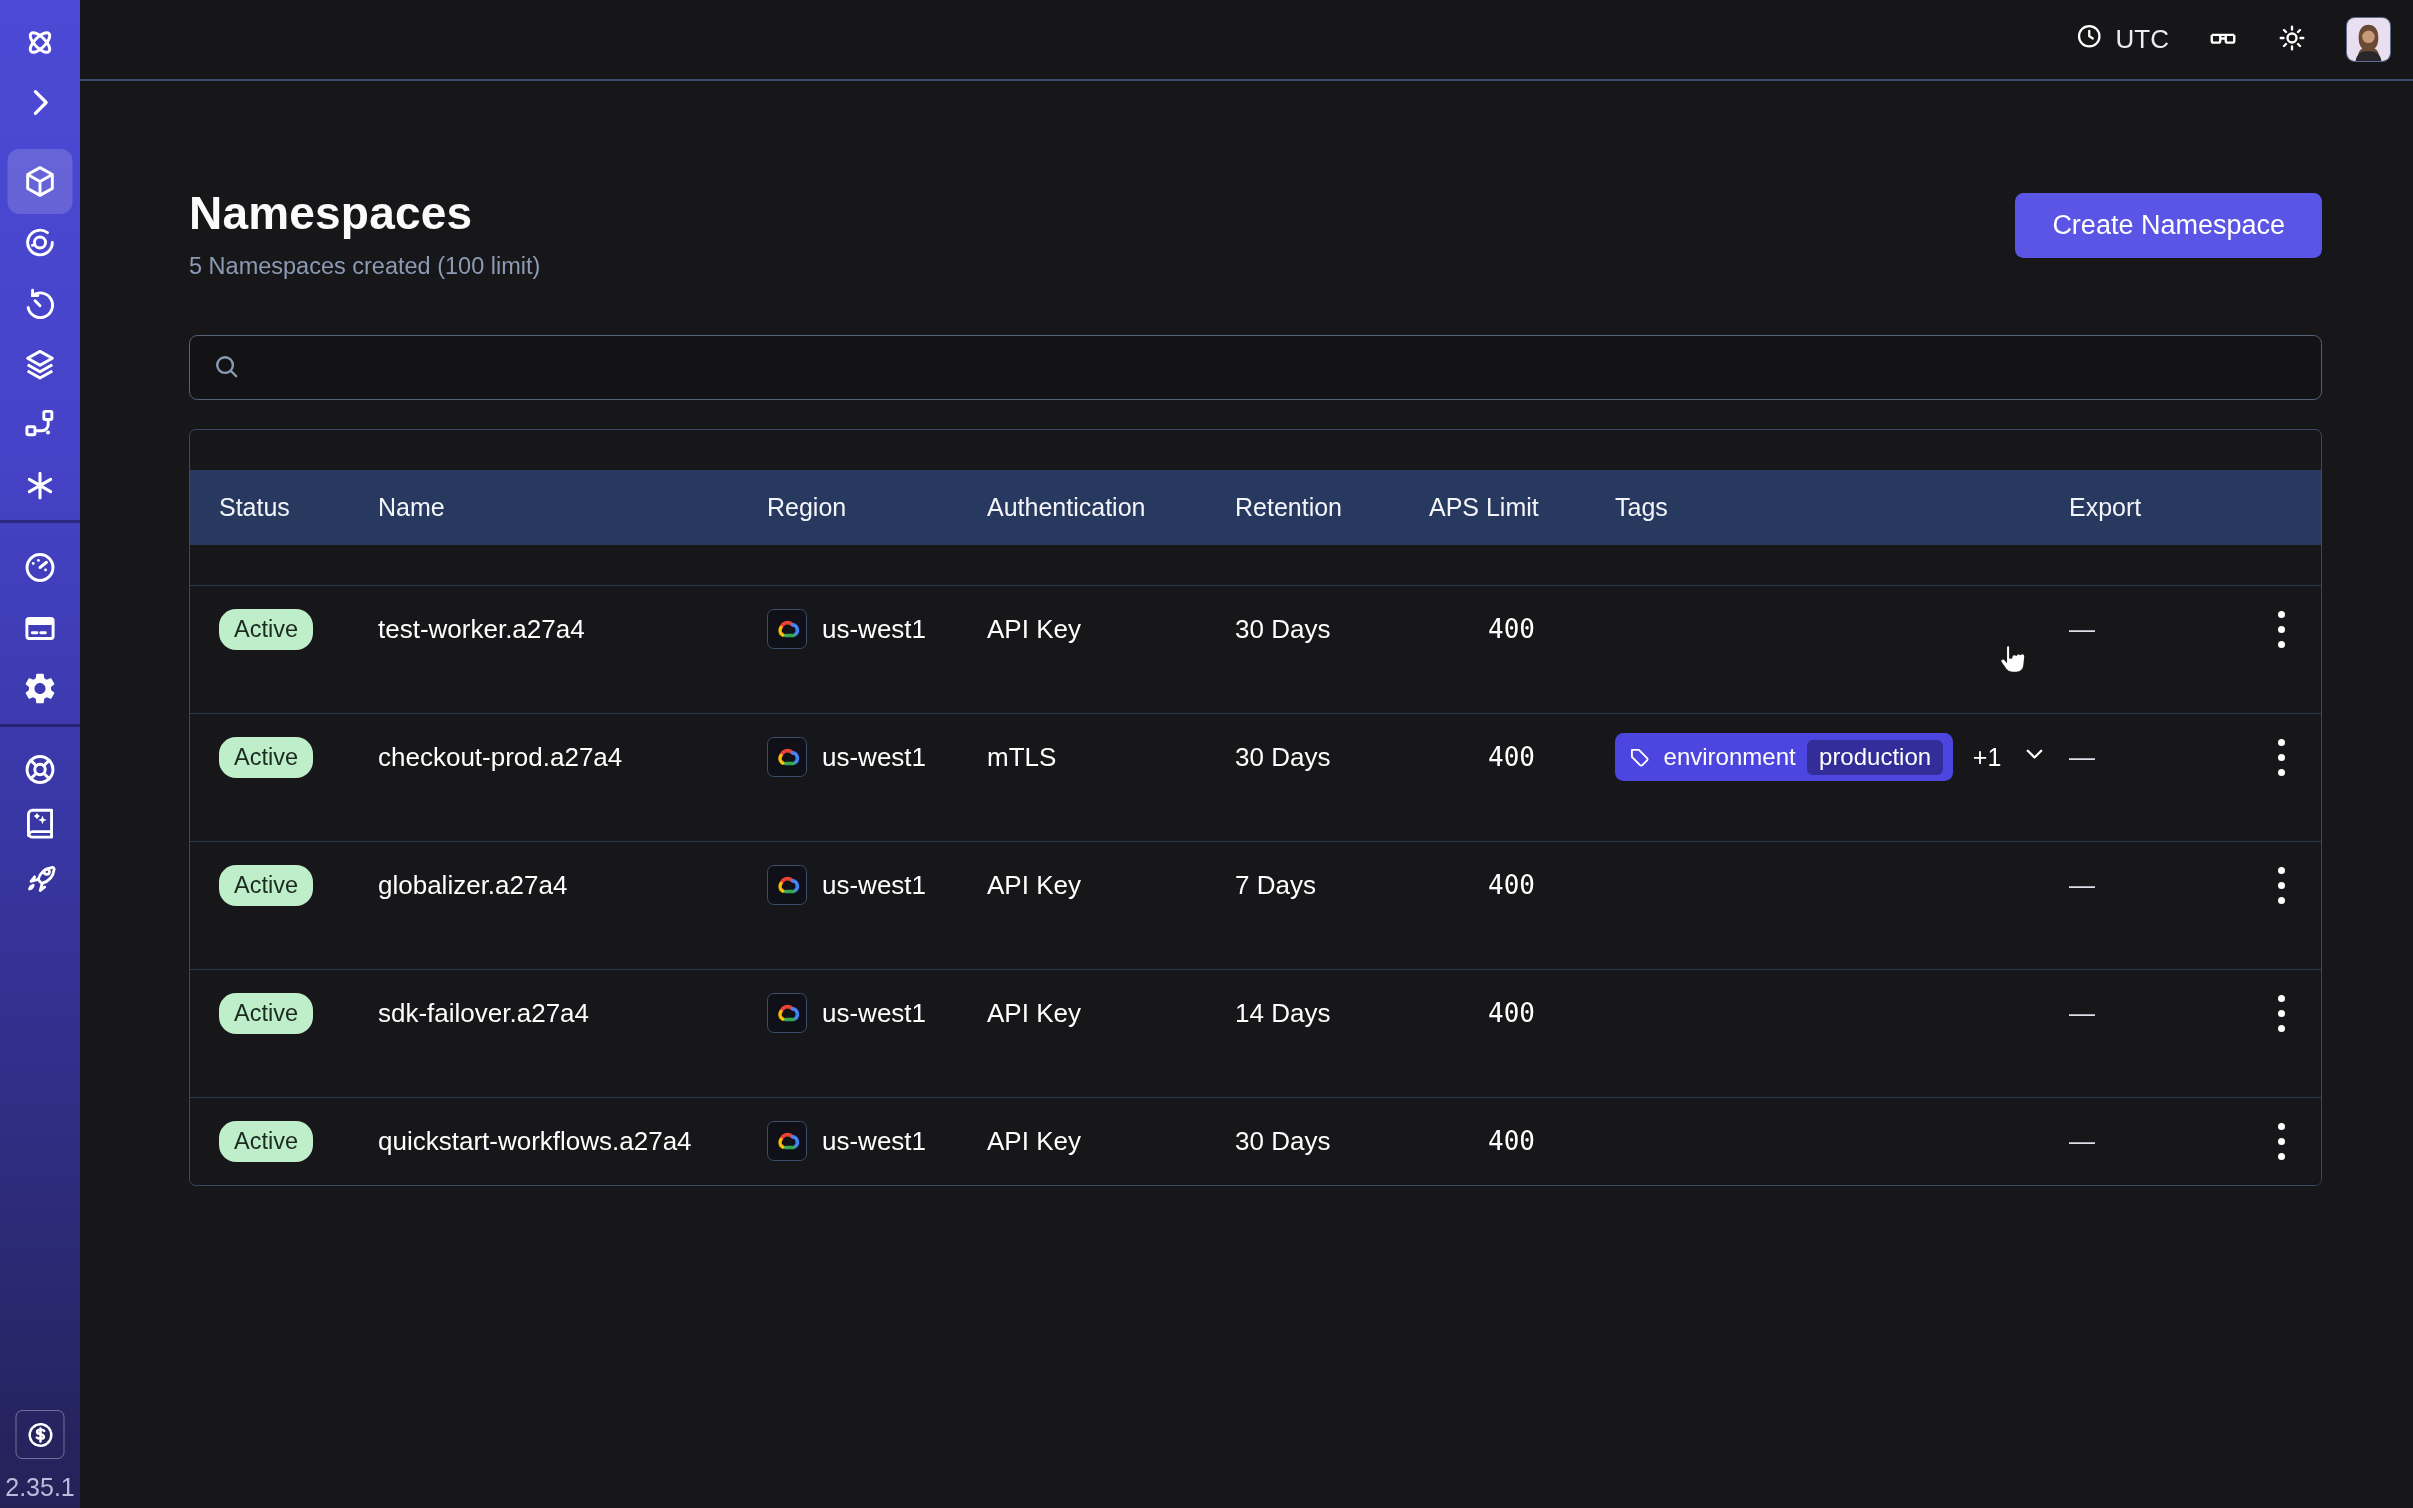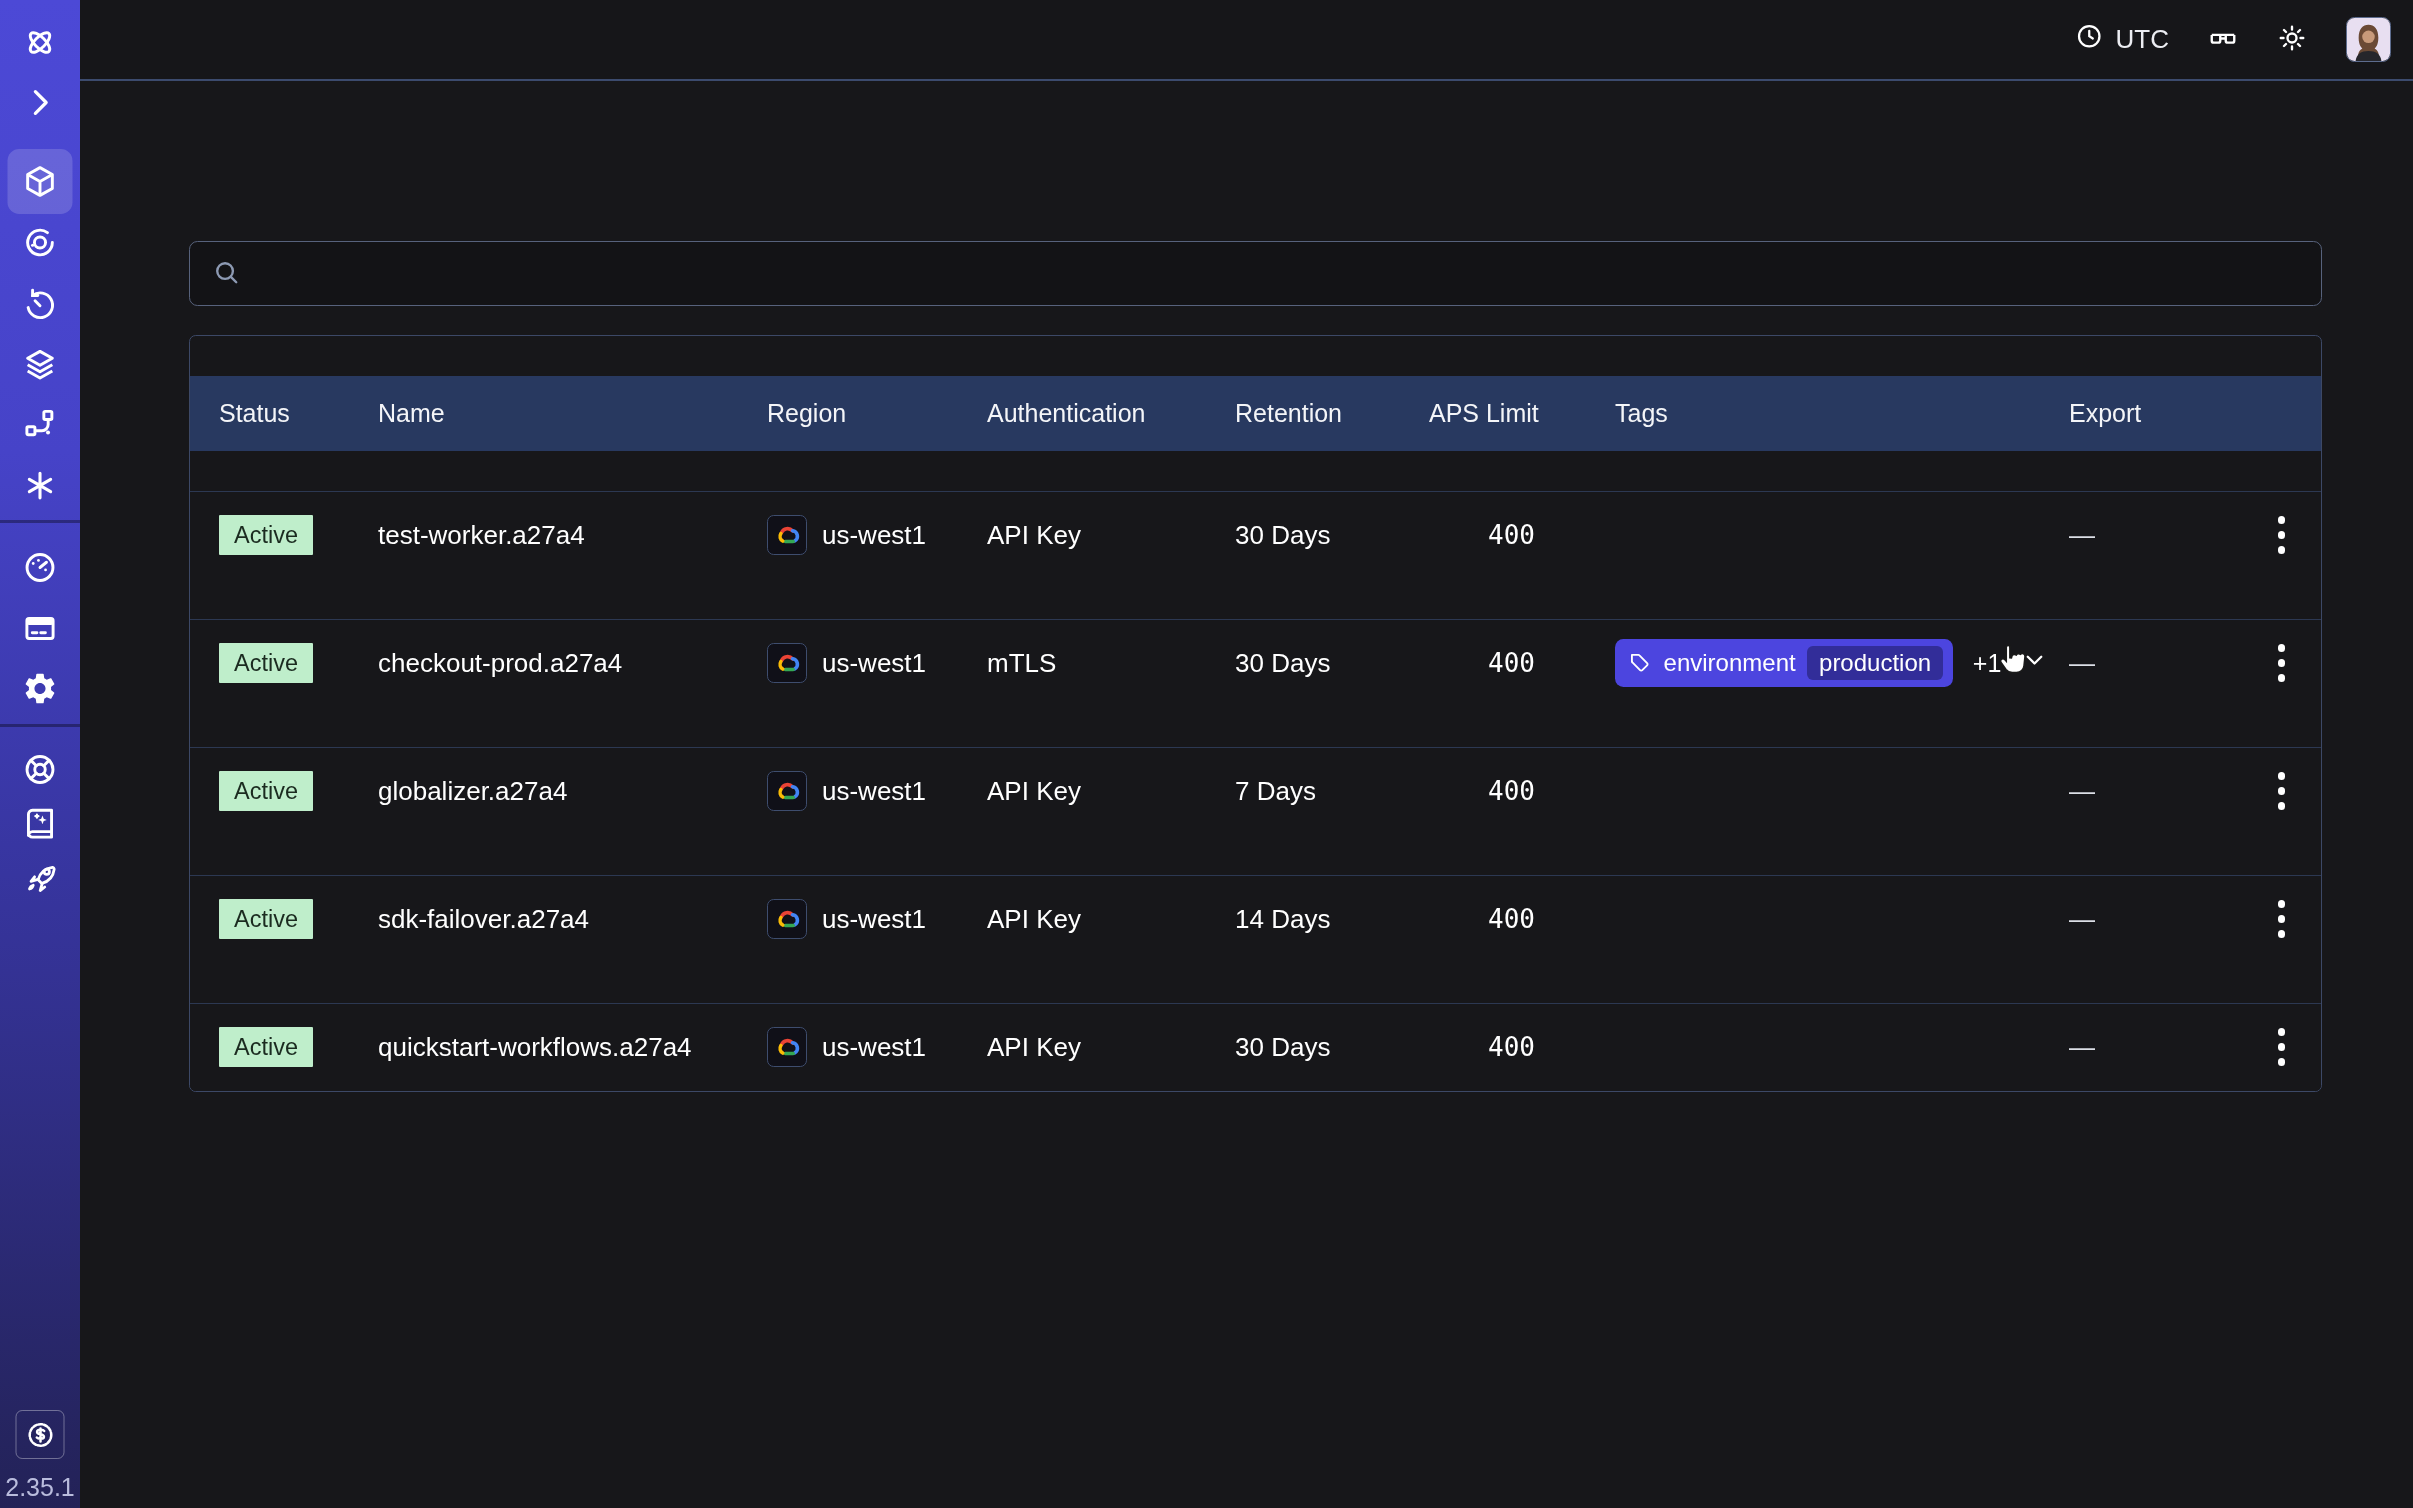--- a/index.html
+++ b/index.html
@@ -70,21 +70,21 @@
   .table{ margin-top:28.5px; border:1.7px solid #3c4866; border-radius:6.7px; overflow:hidden; }
   .grid-cols{
     display:grid;
     grid-template-columns:159px 389px 220px 248px 194px 186px 454px 134px 1fr;
     align-items:center; padding:0 29px;margin-top:40px;
   }
   .thead{ height:75px; background:#283960; font-size:25px; font-weight:500; color:#f4f5f8; }
   .trow{ height:88px; border-top:1.7px solid #2c3852; font-size:26px; background:#17171a; }
   .badge{
     display:inline-block; background:#bfeecb; color:#1b2b20;
-    font-size:23.5px; padding:6.7px 15px; border-radius:1px;
+    font-size:23.5px; padding:6.7px 15px; border-radius:17px;
   }
   .name-link{
     color:#fff; text-underline-offset:7.5px;
     text-decoration-thickness:1.7px; cursor:pointer;
   }
   .region-cell{ display:flex; align-items:center; gap:15px; }
   .gcp-box{
     width:40px; height:40px; border:1.7px solid #3e4d6e; border-radius:6.7px;
     background:#101018; display:flex; align-items:center; justify-content:center;
   }
@@ -260,20 +260,27 @@
         <rect width="24" height="24" fill="#e8dff1"></rect>
         <path d="M6 23c0-4.5 1.6-5.4 2.6-6 0 0-2.1-1.2-2.1-6C6.5 6.2 8.8 3.8 12 3.8s5.5 2.4 5.5 7.2c0 4.8-2.1 6-2.1 6 1 .6 2.6 1.5 2.6 6z" fill="#6b4a35"></path>
         <circle cx="12" cy="10.5" r="3.5" fill="#c89a7a"></circle>
         <path d="M4.8 24c.5-4 3.2-5.6 7.2-5.6s6.7 1.6 7.2 5.6z" fill="#26262b"></path>
       </svg>
     </div>
   </header>
 
   <main class="main">
 
+    <div class="page-head">
+      <div>
+        <h1 class="title">Namespaces</h1>
+        <div class="subtitle">5 Namespaces created (100 limit)</div>
+      </div>
+      <button class="btn-primary">Create Namespace</button>
+    </div>
 
     <div class="filter">
       <span>
         <svg viewBox="0 0 24 24" fill="none" stroke="#8d9ab3" stroke-width="2" stroke-linecap="round">
             <circle cx="11" cy="11" r="6.6"></circle>
             <path d="M15.9 15.9L20.4 20.4"></path>
           </svg>
       </span>
     </div>
 

